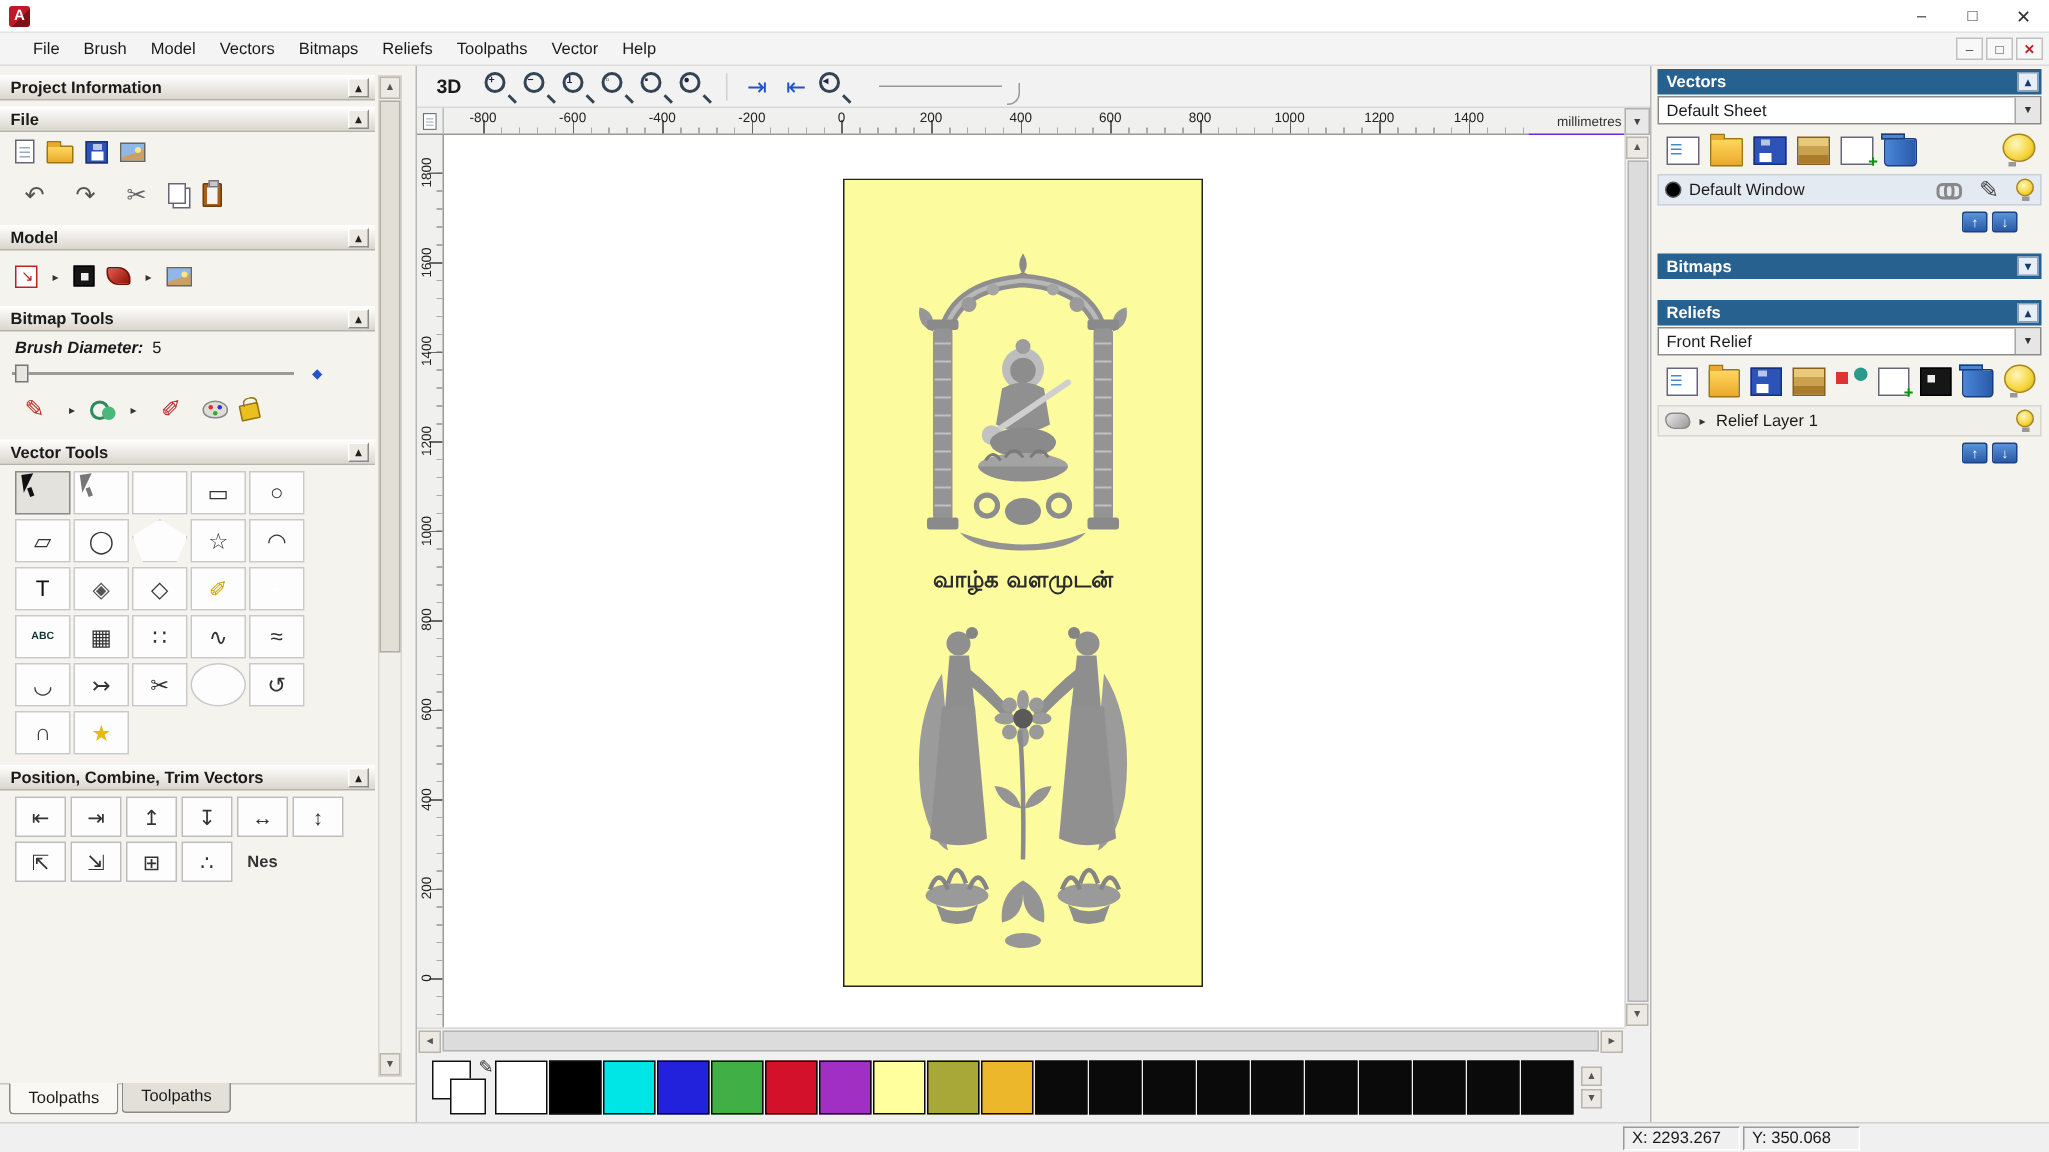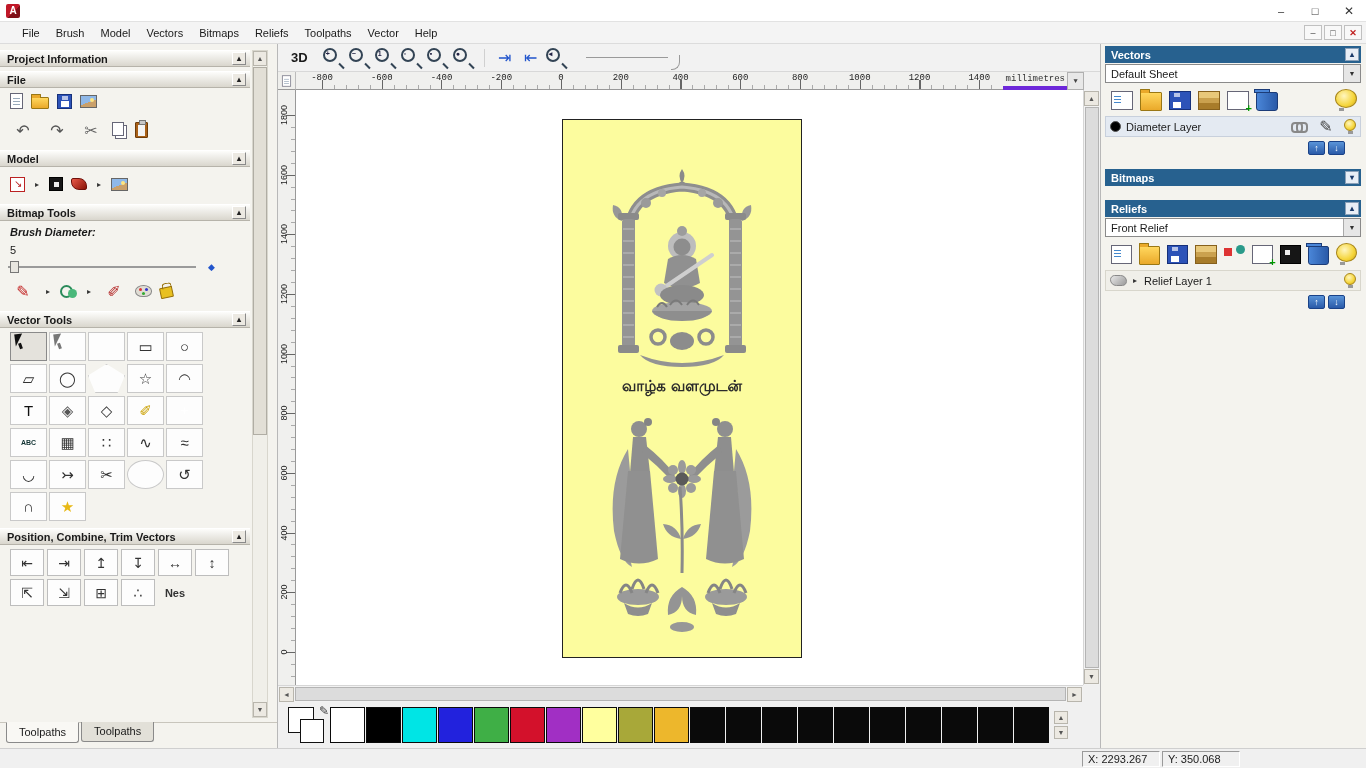--- a/index.html
+++ b/index.html
@@ -30,21 +30,21 @@
   #left-content { position:absolute; left:0; top:0; width:250px; bottom:26px; overflow:hidden; }
   .lp-hdr { height:17px; background:linear-gradient(#fdfdfb,#d9d6cd); border-top:1px solid #ffffff; border-bottom:1px solid #b6b3aa; display:flex; align-items:center; padding:0 4px 0 7px; font-weight:bold; margin-top:4px; }
   .lp-hdr:first-child { margin-top:6px; }
   .hdr-btn { margin-left:auto; width:14px; height:13px; background:#ece9e2; border:1px solid; border-color:#fff #8a8a8a #8a8a8a #fff; font-size:8px; display:flex; align-items:center; justify-content:center; color:#222; }
   .proj-info { padding:4px 8px 2px 10px; line-height:15px; }
   .pi-grid { display:grid; grid-template-columns:108px auto; }
   .b { font-weight:bold; }
   .icon-row { display:flex; align-items:center; gap:8px; padding:5px 6px 4px 10px; }
   .ic { display:inline-flex; align-items:center; justify-content:center; width:26px; height:24px; font-size:16px; color:#333; position:relative; }
   
-  .brush-line { display:flex; align-items:baseline; gap:6px; padding:5px 0 0 10px;flex-direction:column; }
+  .brush-line { display:flex; align-items:baseline; gap:6px; padding:5px 0 0 10px; }
   .brush-label { font-style:italic; font-weight:bold; }
   .slider-row { display:flex; align-items:center; padding:6px 6px 2px 8px; gap:6px; }
   .slider-track { position:relative; width:188px; height:2px; background:#9a9a9a; }
   .slider-handle { position:absolute; left:2px; top:-5px; width:9px; height:12px; background:#e8e6e0; border:1px solid #777; }
   
   #vector-grid { display:flex; flex-wrap:wrap; width:205px; padding:4px 0 0 10px; }
   #vector-grid .ic { width:37px; height:29px; border:1px solid #c9c9c9; background:#fdfdfd; margin:0 2px 3px 0; font-size:15px; }
   #vector-grid .ic.pressed { background:#e4e2dc; border-color:#8a8a8a; }
   #position-row .ic, #position-row2 .ic { width:34px; height:27px; border:1px solid #bdbdbd; background:#fdfdfd; margin:0 3px 3px 0; font-size:14px; }
   #position-row, #position-row2 { display:flex; padding:4px 0 0 10px; }
@@ -63,29 +63,29 @@
 
   
   #center { position:absolute; left:278px; top:0; right:266px; bottom:0; background:#f0f0f0; }
   #toolbar { position:absolute; top:0; left:0; right:0; height:28px; background:#f2f2f2; border-bottom:1px solid #d8d8d8; display:flex; align-items:center; padding-left:8px; gap:3px; }
   #toolbar .ic { width:24px; height:22px; }
   .tb-3d { font-weight:bold; font-size:13px; padding:1px 5px; margin-right:6px; }
   .tb-sep { width:1px; height:18px; background:#d0d0d0; margin:0 5px; }
   .tb-line { width:82px; height:1px; background:#9a9a9a; margin-left:14px; }
   .tb-hook { width:9px; height:15px; border-right:1px solid #9a9a9a; border-bottom:1px solid #9a9a9a; border-radius:0 0 8px 0; margin-top:10px; }
 
-  #ruler-row { position:absolute; top:28px; left:0; right:16px; height:18px;font-family:Liberation Mono, monospace; }
+  #ruler-row { position:absolute; top:28px; left:0; right:0; height:18px; }
   #corner { position:absolute; left:0; top:0; width:18px; height:18px; background:#efefec; border-right:1px solid #bbb; border-bottom:1px solid #999; display:flex; align-items:center; justify-content:center; }
   #hruler { position:absolute; left:18px; top:0; right:17px; height:18px; background:#f0f0ee; border-bottom:1px solid #999; overflow:hidden;
     background-image:
       repeating-linear-gradient(90deg,#666 0 1px,transparent 1px 59.75px),
       repeating-linear-gradient(90deg,#aaa 0 1px,transparent 1px 11.95px);
     background-size:100% 9px,100% 4px; background-position:26px bottom,26px bottom; background-repeat:no-repeat,no-repeat; }
   .htick { position:absolute; top:1px; transform:translateX(-50%); font-size:9px; color:#222; }
-  #units-box { position:absolute; right:17px; top:0; width:64px; height:18px; background:#f0f0ee; border-bottom:4px solid #6d28d9; display:flex; align-items:center; justify-content:flex-end; font-size:9px; color:#333; padding-right:2px; }
+  #units-box { position:absolute; right:17px; top:0; width:64px; height:18px; background:#f0f0ee; border-bottom:1px solid #6d28d9; display:flex; align-items:center; justify-content:flex-end; font-size:9px; color:#333; padding-right:2px; }
   #units-dd { position:absolute; right:0; top:0; width:17px; height:18px; background:#e8e8e8; border:1px solid #b0b0b0; font-size:7px; color:#444; display:flex; align-items:center; justify-content:center; }
 
   #canvas-wrap { position:absolute; top:46px; left:0; right:0; bottom:63px; }
   #vruler { position:absolute; left:0; top:0; width:18px; height:100%; background:#f0f0ee; border-right:1px solid #999; overflow:hidden;
     background-image:
       repeating-linear-gradient(180deg,#666 0 1px,transparent 1px 59.67px),
       repeating-linear-gradient(180deg,#aaa 0 1px,transparent 1px 11.93px);
     background-size:9px 100%,4px 100%; background-position:right 25px,right 25px; background-repeat:no-repeat,no-repeat; }
   .vtick { position:absolute; left:-9px; width:30px; height:12px; line-height:12px; text-align:center; transform:rotate(-90deg); font-size:9px; color:#222; }
   #canvas { position:absolute; left:18px; top:0; right:17px; height:100%; background:#fff; overflow:hidden; }
@@ -558,21 +558,21 @@
           <span class="ic shp-pageblue"></span>
           <span class="ic shp-folder"></span>
           <span class="ic shp-disk"></span>
           <span class="ic shp-stack"></span>
           <span class="ic shp-pageplus"></span>
           <span class="ic shp-trash"></span>
           <span class="ic shp-bulb push-right"></span>
         </div>
       <div class="layer-row">
         <span class="layer-dot" id="vec-layer-dot" style="background: rgb(0, 0, 0);"></span>
-        <span>Diameter Layer</span>
+        <span>Default Window</span>
         <span class="layer-icons">
             <span class="ic shp-link"></span>
             <span class="ic" style="color: rgb(68, 68, 68);">✎</span>
             <span class="ic shp-bulb"></span>
           </span>
       </div>
       <div class="ud-row">
         <span class="ud">↑</span>
         <span class="ud">↓</span>
       </div>

